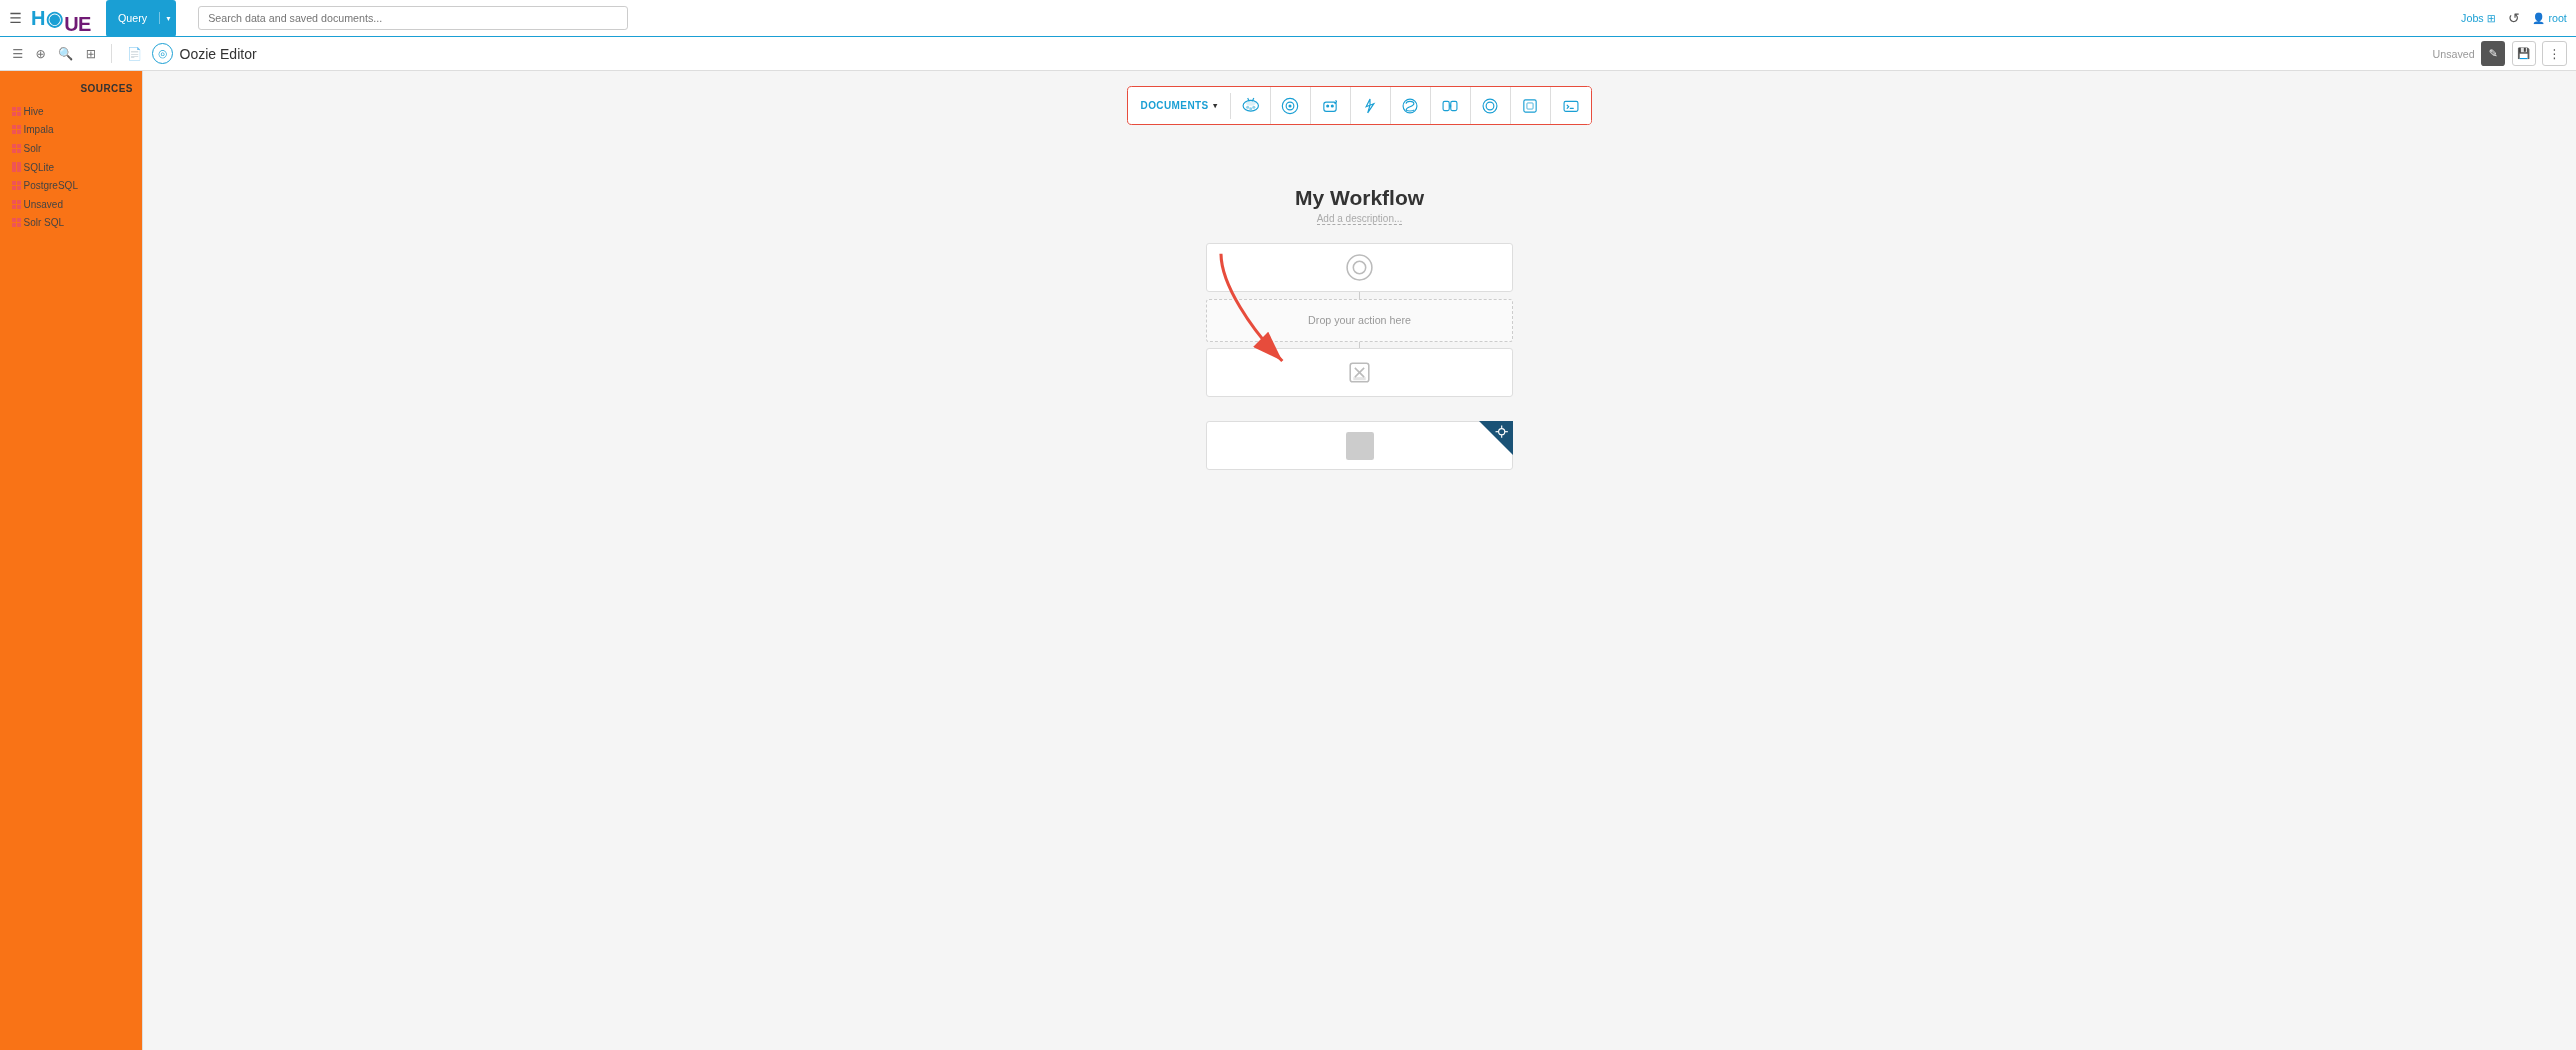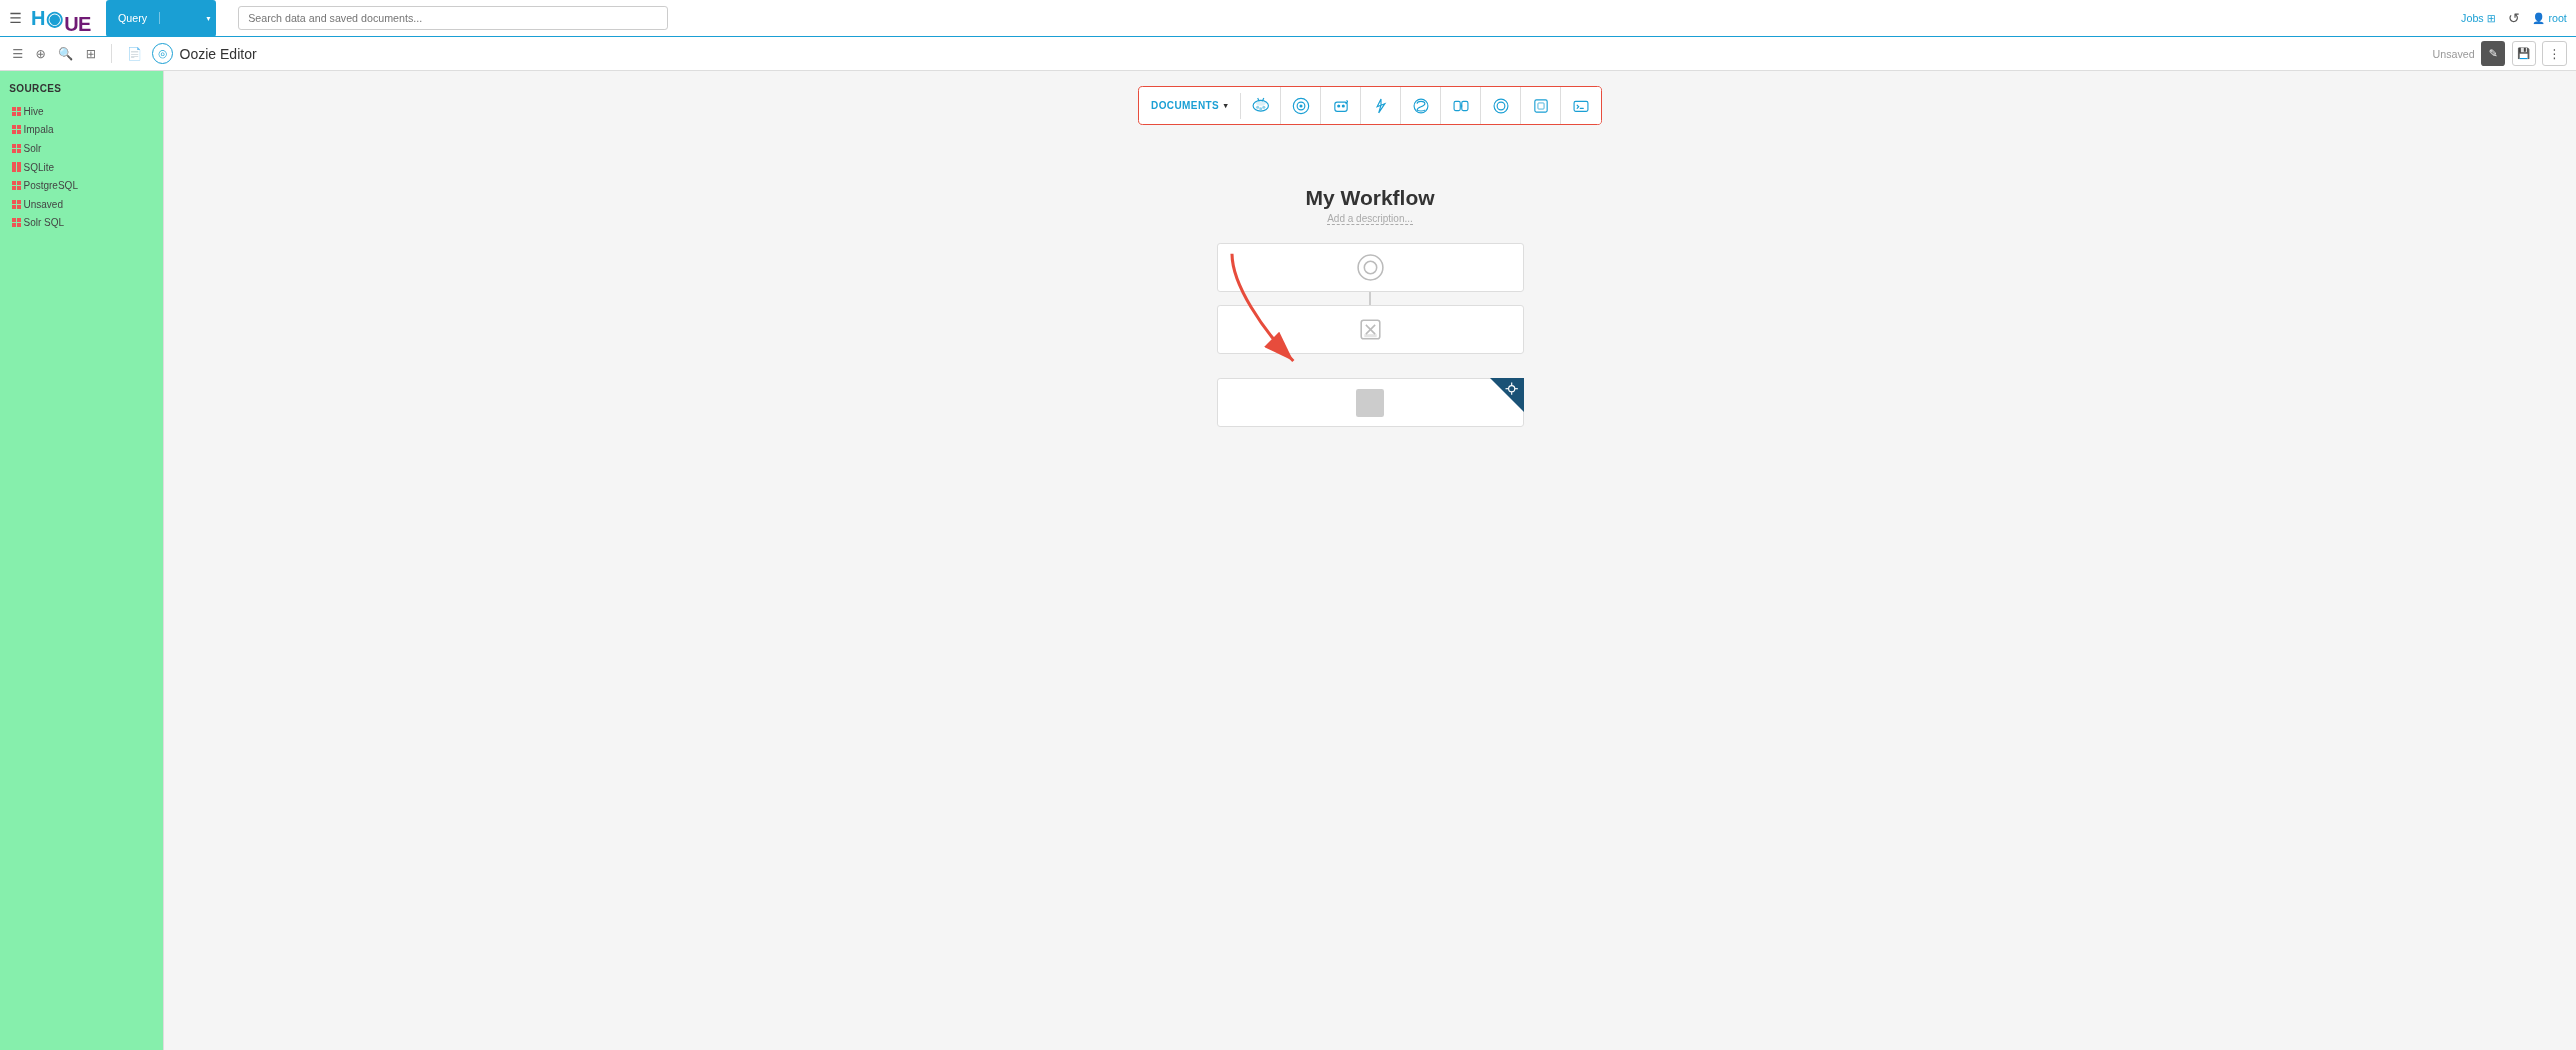--- a/index.html
+++ b/index.html
@@ -21,21 +21,21 @@
     .hue-logo {
       display: flex; align-items: center; gap: 1.5px;
       font-size: 20px; font-weight: 700; color: #1a9fd4; letter-spacing: -0.8px;
       margin-right: 6.1px;
     }
     .hue-logo .logo-h { color: #1a9fd4; }
     .hue-logo .logo-ue { color: #701a75; margin-top: 12px; }
     .query-btn {
       display: flex; align-items: center;
       background: #1a9fd4; color: #fff; border: none; border-radius: 3.1px;
-      height: 37px; cursor: pointer; font-size: 10.7px; gap: 40px;
+      height: 37px; cursor: pointer; font-size: 10.7px;
     }
     .query-btn-main { padding: 0 12.3px; border-right: 0.8px solid rgba(255,255,255,0.4); }
     .query-btn-arrow { padding: 0 6.1px; font-size: 7.7px; }
     .search-bar {
       flex: 1; max-width: 430px; margin: 0 12.3px;
       border: 0.8px solid #ccc; border-radius: 3.1px;
       height: 24.6px; padding: 0 9.2px; font-size: 10.7px; color: #999;
       outline: none;
     }
     .nav-right { margin-left: auto; display: flex; align-items: center; gap: 12.3px; }
@@ -76,22 +76,22 @@
       background: #fff; color: #555; border: 0.8px solid #ccc; border-radius: 3.1px;
       width: 24.6px; height: 24.6px; cursor: pointer; font-size: 12.3px;
       display: flex; align-items: center; justify-content: center;
     }
 
     
     .layout { display: flex; height: calc(100vh - 71px); }
 
     
     .sidebar {
-      width: 164px; background: #86efac; border-right: 0.8px solid #ddd;
-      padding: 12.3px 9.2px; flex-shrink: 0;
+      width: 143px; background: #f97316; border-right: 0.8px solid #ddd;
+      padding: 12.3px 9.2px; flex-shrink: 0; text-align: right;
     }
     .sidebar-title { font-size: 10px; font-weight: 700; color: #333; margin-bottom: 7.7px; text-transform: uppercase; letter-spacing: 0.4px; }
     .sidebar-item {
       display: flex; align-items: center; gap: 2px;
       padding: 3.8px 3.1px; font-size: 10px; color: #444; cursor: pointer;
     }
 
     
     .main-content {
       flex: 1; overflow-y: auto; background: #f5f5f5;
@@ -370,20 +370,23 @@
         <svg style="position:absolute; top:-61px; left:-77px; pointer-events:none;" width="230" height="154" viewBox="0 0 300 200">
           <defs>
             <marker id="arrowhead" markerWidth="10" markerHeight="7" refX="10" refY="3.5" orient="auto">
               <polygon points="0 0, 10 3.5, 0 7" fill="#e74c3c"></polygon>
             </marker>
           </defs>
           <path d="M 120 20 C 120 60, 160 120, 200 160" stroke="#e74c3c" stroke-width="4" fill="none" marker-end="url(#arrowhead)"></path>
         </svg>
       </div>
 
+      <div class="wf-drop-zone">
+        <span>Drop your action here</span>
+      </div>
 
       <div class="wf-connector"></div>
 
       <div class="wf-end-node">
         <svg width="31" height="31" viewBox="0 0 40 40">
           <rect x="8" y="8" width="24" height="24" rx="3" stroke="#bbb" stroke-width="2" fill="none"></rect>
           <line x1="14" y1="14" x2="26" y2="26" stroke="#bbb" stroke-width="2"></line>
           <line x1="26" y1="14" x2="14" y2="26" stroke="#bbb" stroke-width="2"></line>
           <rect x="12" y="26" width="16" height="4" fill="#bbb" opacity="0.4"></rect>
         </svg>

